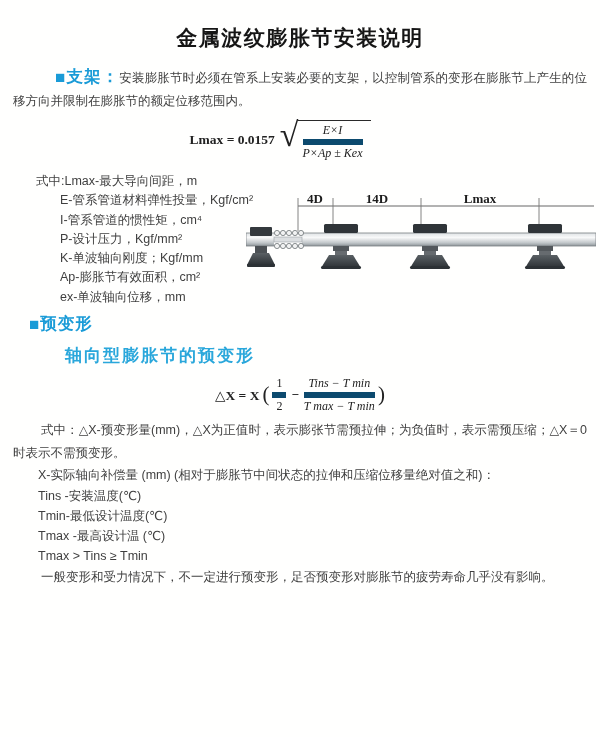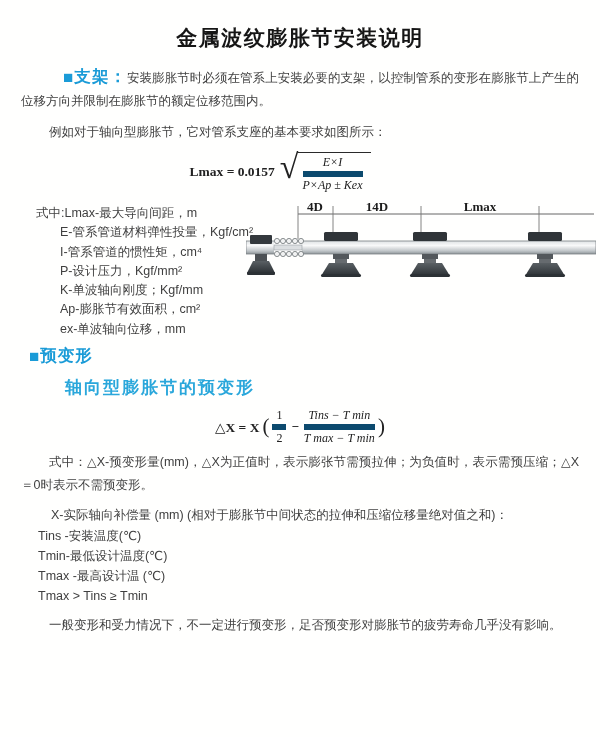--- a/index.html
+++ b/index.html
@@ -7,21 +7,21 @@
     width:600px;height:737px;background:#fffffe;
     font-family:"Liberation Sans","DejaVu Sans",sans-serif;
     color:#3f3f3f;overflow:hidden;
   }
   .page{position:relative;width:600px;height:737px;box-sizing:border-box;padding:0 13px;}
   .title{
     margin:0;padding-top:24px;text-align:center;
     font-size:21px;font-weight:bold;color:#161616;letter-spacing:1.5px;
   }
   .para{
-    margin:8px;font-size:12.5px;line-height:23px;text-align:justify;color:#3f3f3f;
+    margin:0;font-size:12.5px;line-height:23px;text-align:justify;color:#3f3f3f;
   }
   .p-support{margin-top:13px;}
   .indent{text-indent:28px;}
   .indent-lg{text-indent:42px;}
   .sec-head{color:#1a9bd7;font-weight:bold;}
   .sec-head .bullet{font-size:17px;vertical-align:-1px;margin-right:1px;}
   .sec-head .sec-label{font-size:16.5px;letter-spacing:1px;}
   .sec-head-blk{margin:6px 0 3px 16px;}
   
   .formula{display:flex;justify-content:center;align-items:center;
@@ -33,44 +33,43 @@
   .sqrt-body{border-top:1.6px solid #2a2a2a;margin-left:-2px;padding:2px 8px 0 6px;}
   .frac{display:inline-block;text-align:center;vertical-align:middle;font-size:12px;}
   .frac .num{display:block;border-bottom:6px solid #0c4a6e;padding:0 4px 1px;}
   .frac .den{display:block;padding-top:1px;}
   .it{font-style:italic;}
   
   .defs{margin:12px 0 0 23px;font-size:12.5px;line-height:19.3px;}
   .def-sub{margin-left:24px;}
   .pm-note{margin:3px 0 0 23px;font-size:12.5px;line-height:19px;}
   
-  .diagram{position:absolute;left:246px;top:200px;width:350px;height:100px;}
+  .diagram{position:absolute;left:246px;top:192px;width:350px;height:100px;}
   .dim-label{font-family:"Liberation Serif","DejaVu Serif",serif;font-weight:bold;font-size:13px;fill:#1d1d1d;}
   
   .sub-head{margin:0;color:#2aa7db;font-weight:bold;letter-spacing:2px;}
   .axial-head{margin:9px 0 2px 52px;font-size:17px;}
   
   .f2{margin:9px 0 4px 0;gap:3px;font-size:13px;}
   .f2-lhs{font-weight:bold;font-size:13.5px;}
   .paren{font-size:21px;font-weight:normal;line-height:1;transform:translateY(-1px);}
   .minus{padding:0 2px;font-weight:bold;}
   .def-block{margin-left:25px;font-size:12.5px;line-height:20px;}
-  .def-line-x{line-height:21px;margin-left:13px;}
+  .def-line-x{line-height:21px;}
   .mt{margin-top:5px;}
 </style>
 </head>
 <body>
 
 <div class="page">
 
   <h1 class="title">金属波纹膨胀节安装说明</h1>
 
   <p class="para indent-lg p-support"><span class="sec-head"><span class="bullet">■</span><span class="sec-label">支架：</span></span><span>安装膨胀节时必须在管系上安装必要的支架，以控制管系的变形在膨胀节上产生的位移方向并限制在膨胀节的额定位移范围内。</span></p>
 
-  <p class="para indent">例如对于轴向型膨胀节，它对管系支座的基本要求如图所示：</p>
 
   <div class="formula f1">
     <span class="f-lhs">Lmax = 0.0157</span>
     <span class="sqrt">
       <span class="sqrt-sign">√</span>
       <span class="sqrt-body"><span class="frac it">
         <span class="num">E×I</span>
         <span class="den">P×Ap ± Kex</span>
       </span></span>
     </span>

